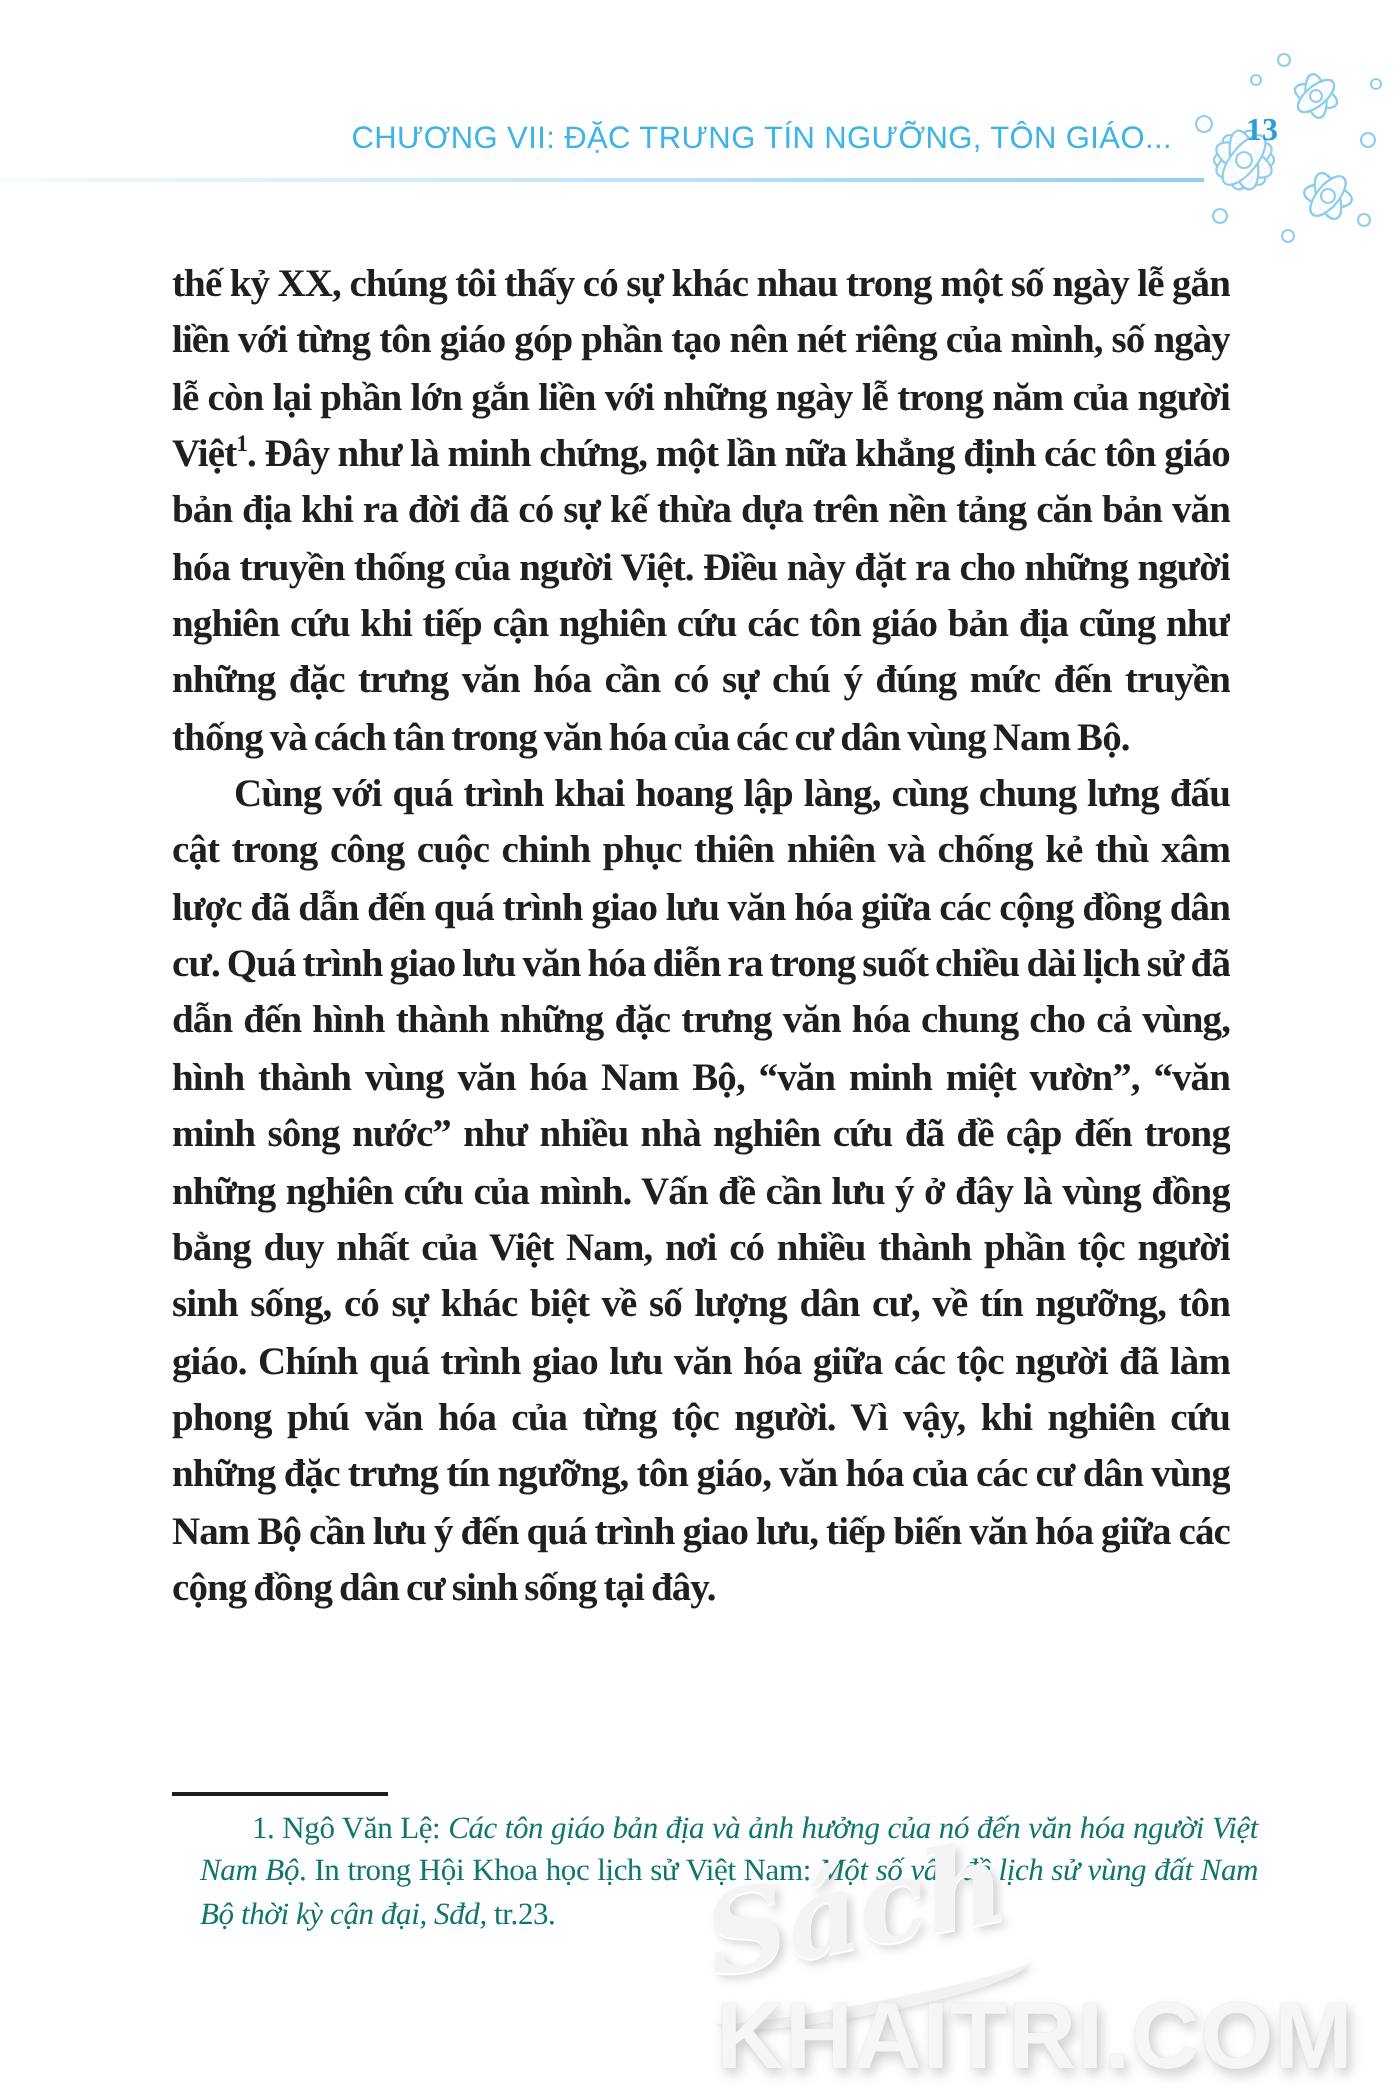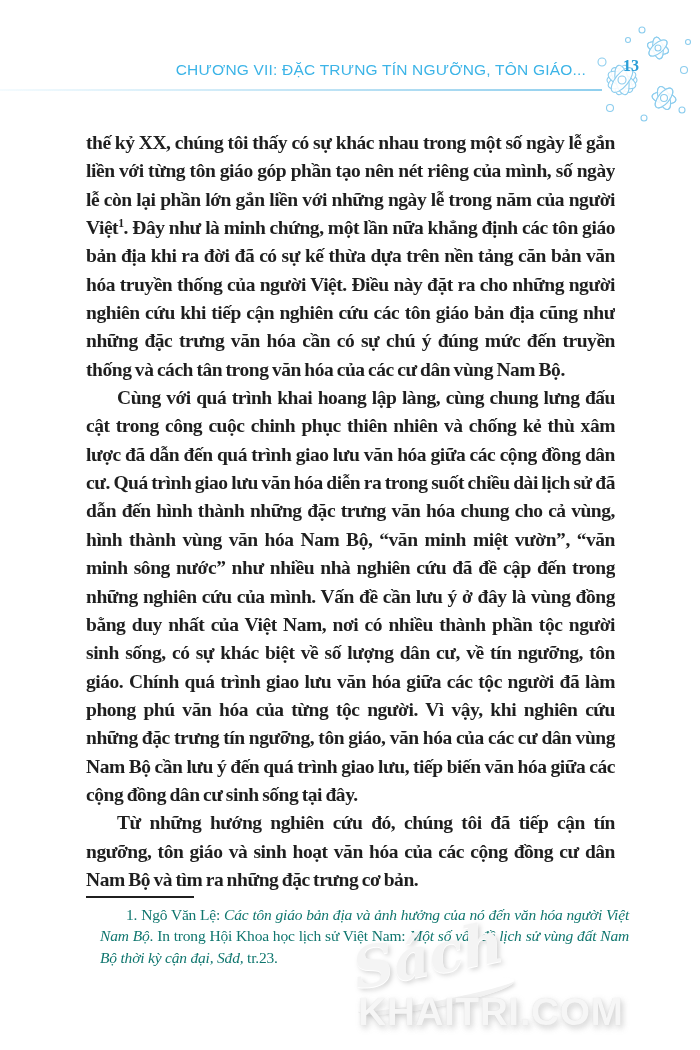--- a/index.html
+++ b/index.html
@@ -125,21 +125,21 @@
     transform: rotate(-11deg);
     box-shadow: 2px 3px 4px -2px rgba(125,125,125,0.3);
     z-index: 5;
   }
   .wm-brand {
     position: absolute;
     left: 358px;
     top: 990px;
     font-family: "Liberation Sans", sans-serif;
     font-weight: bold;
-    font-size: 39px;
+    font-size: 47px;
     letter-spacing: 0.5px;
     color: #f6f6f6;
     text-shadow: 2px 3px 6px rgba(130,130,130,0.40), 0 0 1px #e6e6e6;
     white-space: nowrap;
     z-index: 5;
   }
 </style>
 </head>
 <body>
 
@@ -188,21 +188,20 @@
       <circle cx="110" cy="24" r="2.5"></circle>
       <circle cx="50" cy="22" r="2.5"></circle>
     </g>
   </svg>
 
   <span class="page-number">13</span>
 
   <div class="body-text">
     <p><span>thế kỷ XX, chúng tôi thấy có sự khác nhau trong một số ngày lễ gắn liền với từng tôn giáo góp phần tạo nên nét riêng của mình, số ngày lễ còn lại phần lớn gắn liền với những ngày lễ trong năm của người Việt</span><sup>1</sup><span>. Đây như là minh chứng, một lần nữa khẳng định các tôn giáo bản địa khi ra đời đã có sự kế thừa dựa trên nền tảng căn bản văn hóa truyền thống của người Việt. Điều này đặt ra cho những người nghiên cứu khi tiếp cận nghiên cứu các tôn giáo bản địa cũng như những đặc trưng văn hóa cần có sự chú ý đúng mức đến truyền thống và cách tân trong văn hóa của các cư dân vùng Nam Bộ.</span></p>
     <p class="indent">Cùng với quá trình khai hoang lập làng, cùng chung lưng đấu cật trong công cuộc chinh phục thiên nhiên và chống kẻ thù xâm lược đã dẫn đến quá trình giao lưu văn hóa giữa các cộng đồng dân cư. Quá trình giao lưu văn hóa diễn ra trong suốt chiều dài lịch sử đã dẫn đến hình thành những đặc trưng văn hóa chung cho cả vùng, hình thành vùng văn hóa Nam Bộ, “văn minh miệt vườn”, “văn minh sông nước” như nhiều nhà nghiên cứu đã đề cập đến trong những nghiên cứu của mình. Vấn đề cần lưu ý ở đây là vùng đồng bằng duy nhất của Việt Nam, nơi có nhiều thành phần tộc người sinh sống, có sự khác biệt về số lượng dân cư, về tín ngưỡng, tôn giáo. Chính quá trình giao lưu văn hóa giữa các tộc người đã làm phong phú văn hóa của từng tộc người. Vì vậy, khi nghiên cứu những đặc trưng tín ngưỡng, tôn giáo, văn hóa của các cư dân vùng Nam Bộ cần lưu ý đến quá trình giao lưu, tiếp biến văn hóa giữa các cộng đồng dân cư sinh sống tại đây.</p>
-    <p class="indent">Từ những hướng nghiên cứu đó, chúng tôi đã tiếp cận tín ngưỡng, tôn giáo và sinh hoạt văn hóa của các cộng đồng cư dân Nam Bộ và tìm ra những đặc trưng cơ bản.</p>
   </div>
 
   <div class="footnote-rule"></div>
   <p class="footnote"><span class="rm">1. Ngô Văn Lệ: </span><span class="it">Các tôn giáo bản địa và ảnh hưởng của nó đến văn hóa người Việt Nam Bộ</span><span class="rm">. In trong Hội Khoa học lịch sử Việt Nam: </span><span class="it">Một số vấn đề lịch sử vùng đất Nam Bộ thời kỳ cận đại, Sđd,</span><span class="rm"> tr.23.</span></p>
 
   <span class="wm-script">Sách</span>
   <div class="wm-swash"></div>
   <span class="wm-brand">KHAITRI.COM</span>
 
 </div>

